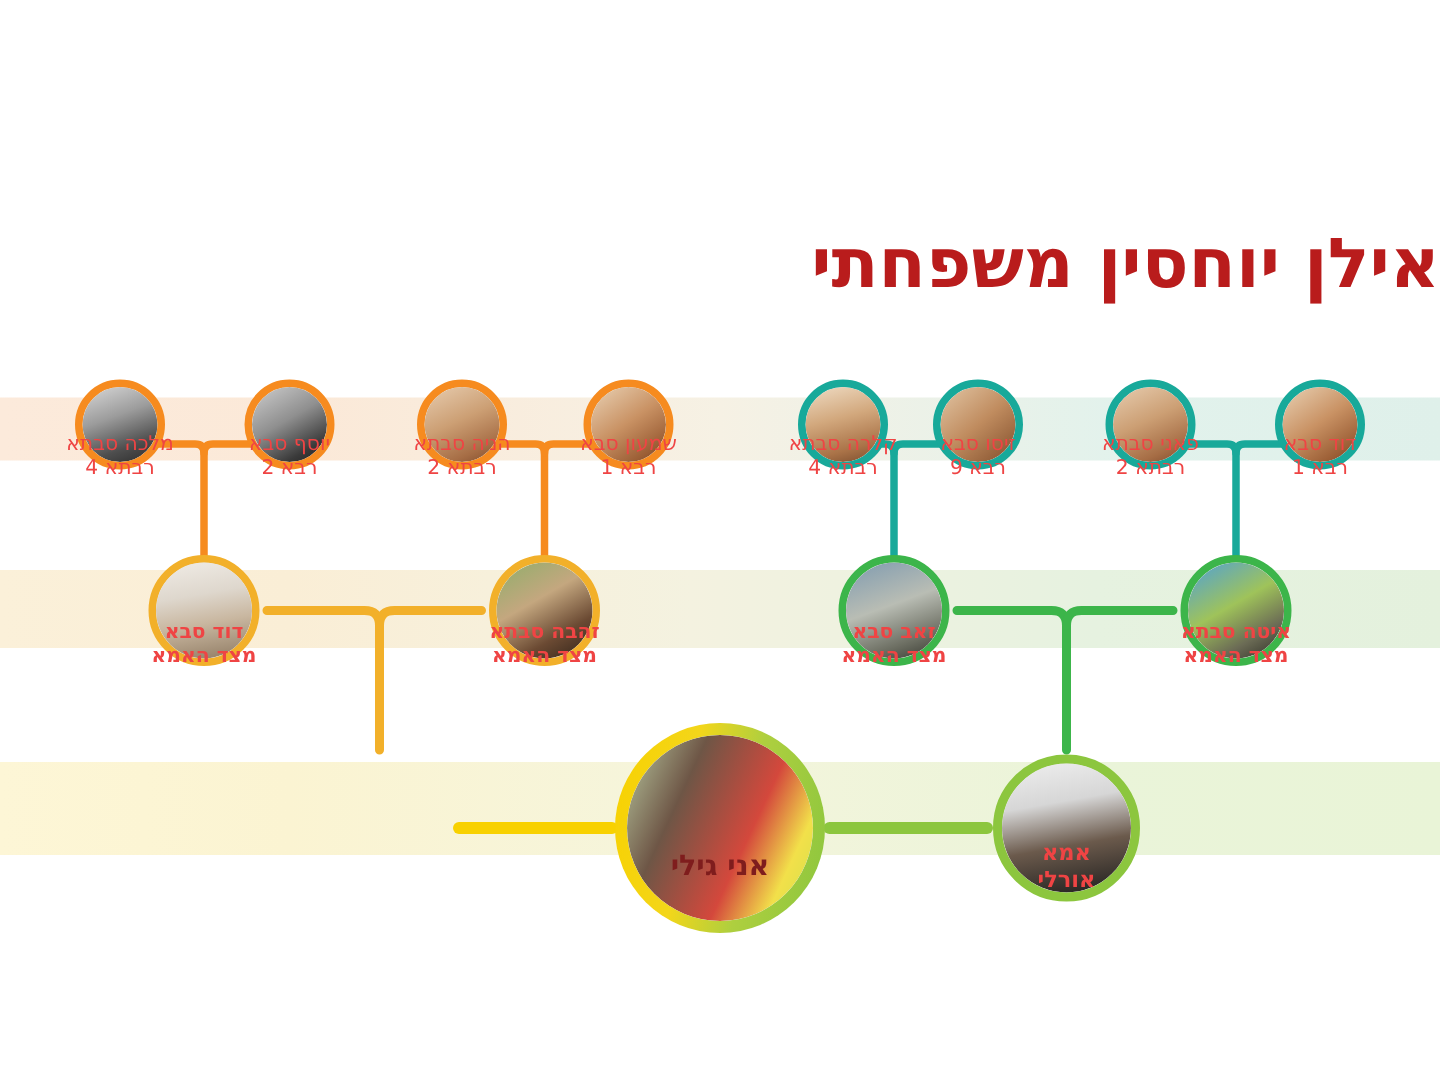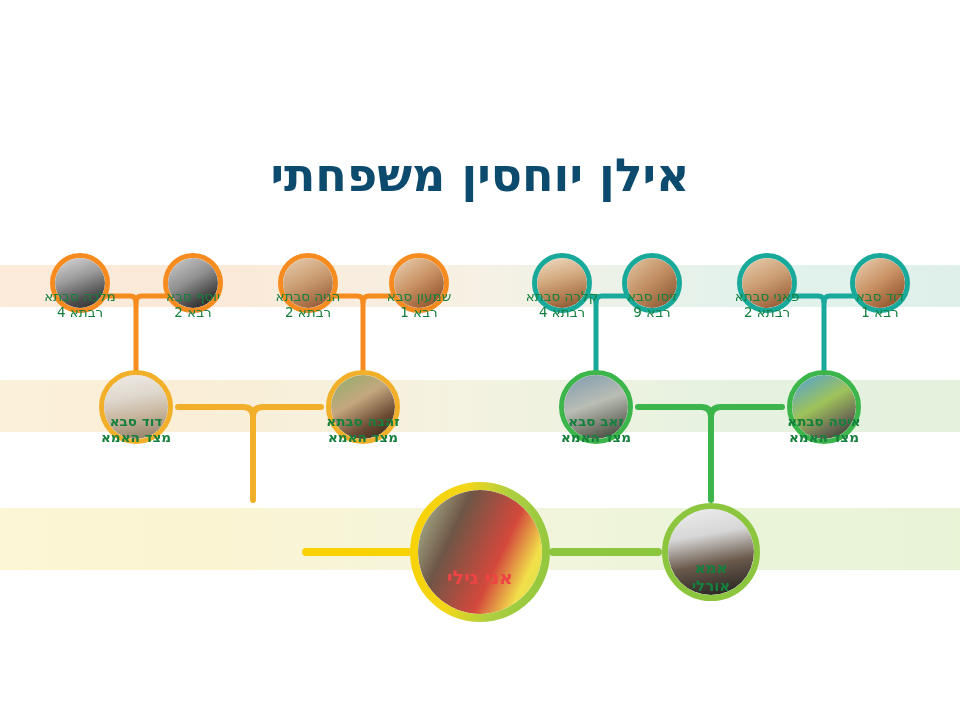--- a/index.html
+++ b/index.html
@@ -44,24 +44,24 @@
     height: 62px;
     background: linear-gradient(to right, #fdf6d6 0%, #fbf4d2 20%, #f5f5dc 48%, #eaf4d9 76%, #e9f4d7 100%);
   }
 
   
   #title {
     position: absolute;
     top: 148px;
     left: 0;
     width: 960px;
-    text-align: center;
+    text-align: right;
     font-size: 46px;
     font-weight: bold;
-    color: #0c4a6e;
+    color: #b91c1c;
     letter-spacing: 0px;
     direction: rtl;
   }
 
   
   #wires {
     position: absolute;
     top: 0;
     left: 0;
     width: 960px;
@@ -84,21 +84,21 @@
   .photo {
     position: absolute;
     inset: 0;
     border-radius: 50%;
   }
   .node .label {
     position: absolute;
     left: 50%;
     transform: translateX(-50%);
     text-align: center;
-    color: #15803d;
+    color: #ef4444;
     direction: rtl;
     white-space: pre;
     line-height: 1.18;
   }
 
   
   .gen-great .ring { width: 60px; height: 60px; border: 5px solid #f68b1f; }
   .gen-great .label { top: 36px; font-size: 13.5px; }
 
   .gen-great.teal .ring { border-color: #18a99a; }
@@ -111,21 +111,21 @@
   .gen-parent .label { top: 57px; font-size: 15px; font-weight: bold; }
   .gen-parent.lime .ring { border-color: #8cc63e; }
 
   .gen-self .ring {
     width: 140px; height: 140px;
     border: 8px solid transparent;
     background-image: linear-gradient(#e9e9e9, #e9e9e9), linear-gradient(100deg, #f8d100 0%, #f3d61a 35%, #aecf3f 62%, #8cc63e 100%);
     background-origin: border-box;
     background-clip: content-box, border-box;
   }
-  .gen-self .label { top: 84px; font-size: 19px; font-weight: bold; color: #ef4444; }
+  .gen-self .label { top: 84px; font-size: 19px; font-weight: bold; color: #7f1d1d; }
 
   
   .ph-bw   { background: linear-gradient(160deg,#d9d9d9 0%,#9c9c9c 40%,#4e4e4e 75%,#2b2b2b 100%); }
   .ph-bw2  { background: linear-gradient(150deg,#cfcfcf 0%,#8f8f8f 45%,#3a3a3a 80%,#1f1f1f 100%); }
   .ph-sep  { background: linear-gradient(155deg,#e7cdb0 0%,#cc9f74 45%,#a66d45 80%,#7d4a2b 100%); }
   .ph-sep2 { background: linear-gradient(145deg,#e9d2b5 0%,#c99264 48%,#9c5f36 82%,#6f4123 100%); }
   .ph-sep3 { background: linear-gradient(165deg,#efdcc4 0%,#d2a87d 42%,#aa7348 78%,#7a4c2d 100%); }
   .ph-sep4 { background: linear-gradient(140deg,#e2c6a5 0%,#c08c5f 50%,#94603a 85%,#6b4226 100%); }
   .ph-man1 { background: linear-gradient(170deg,#f0ece6 0%,#ded7cd 35%,#c8b69f 62%,#8e7a62 100%); }
   .ph-wom1 { background: linear-gradient(150deg,#8fae6a 0%,#c4a77f 40%,#6b4a33 72%,#2f2218 100%); }

